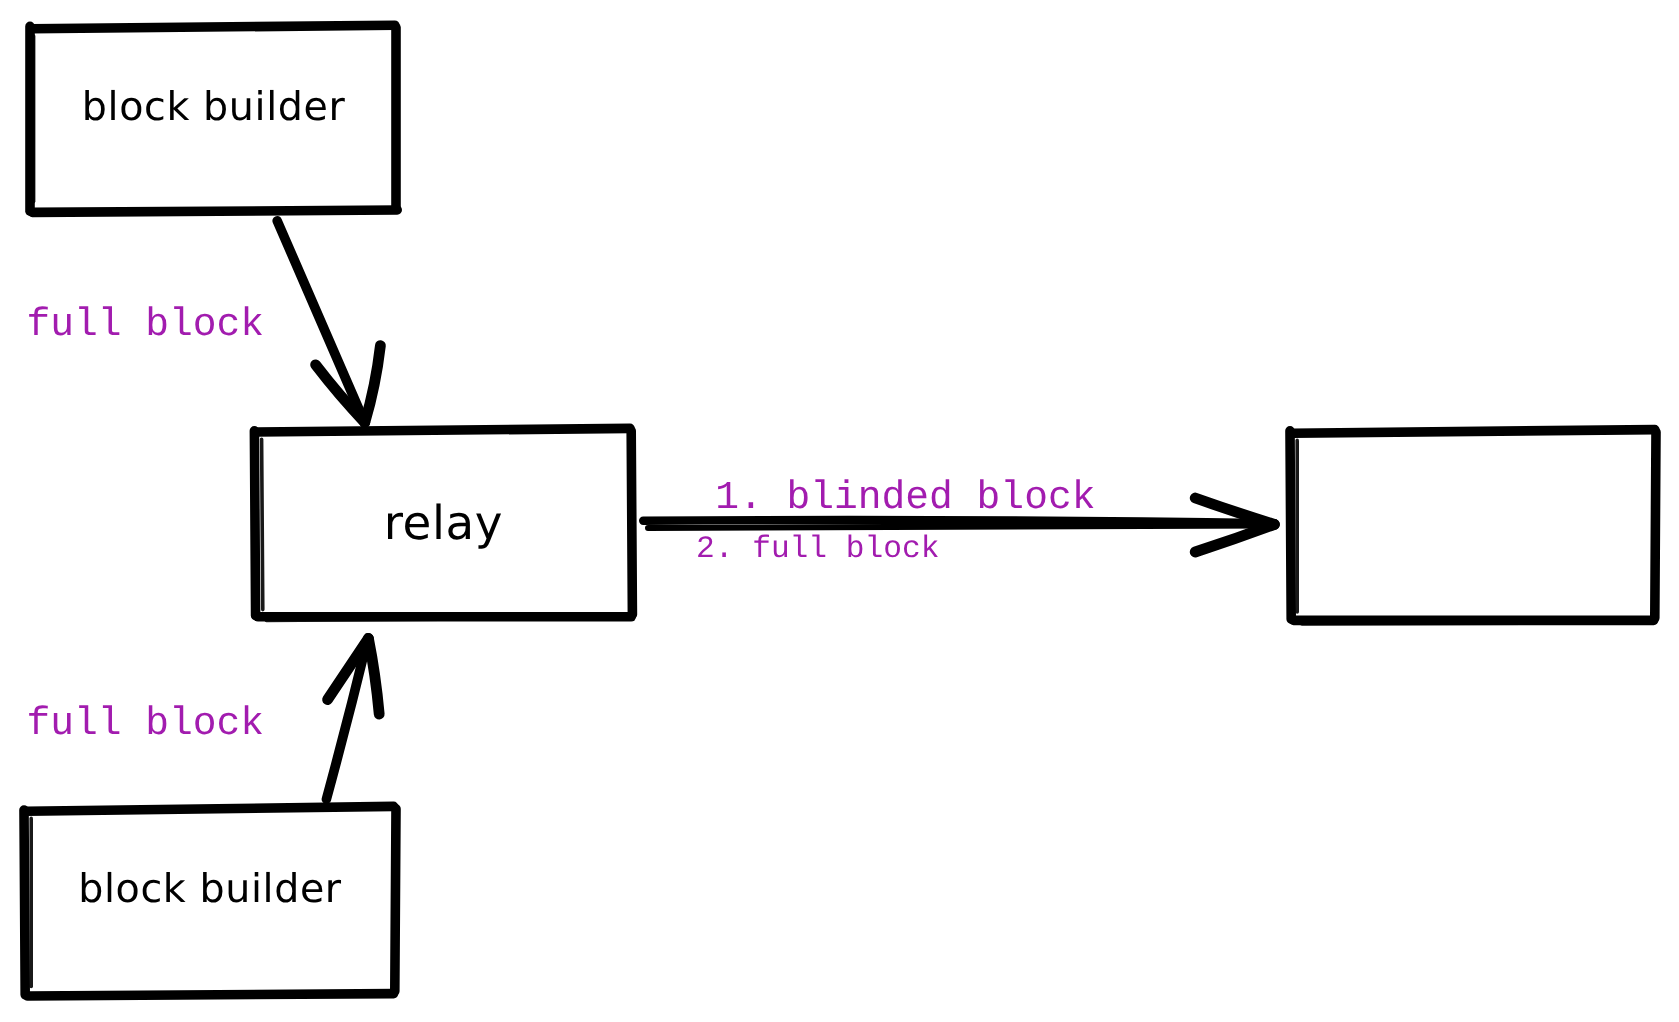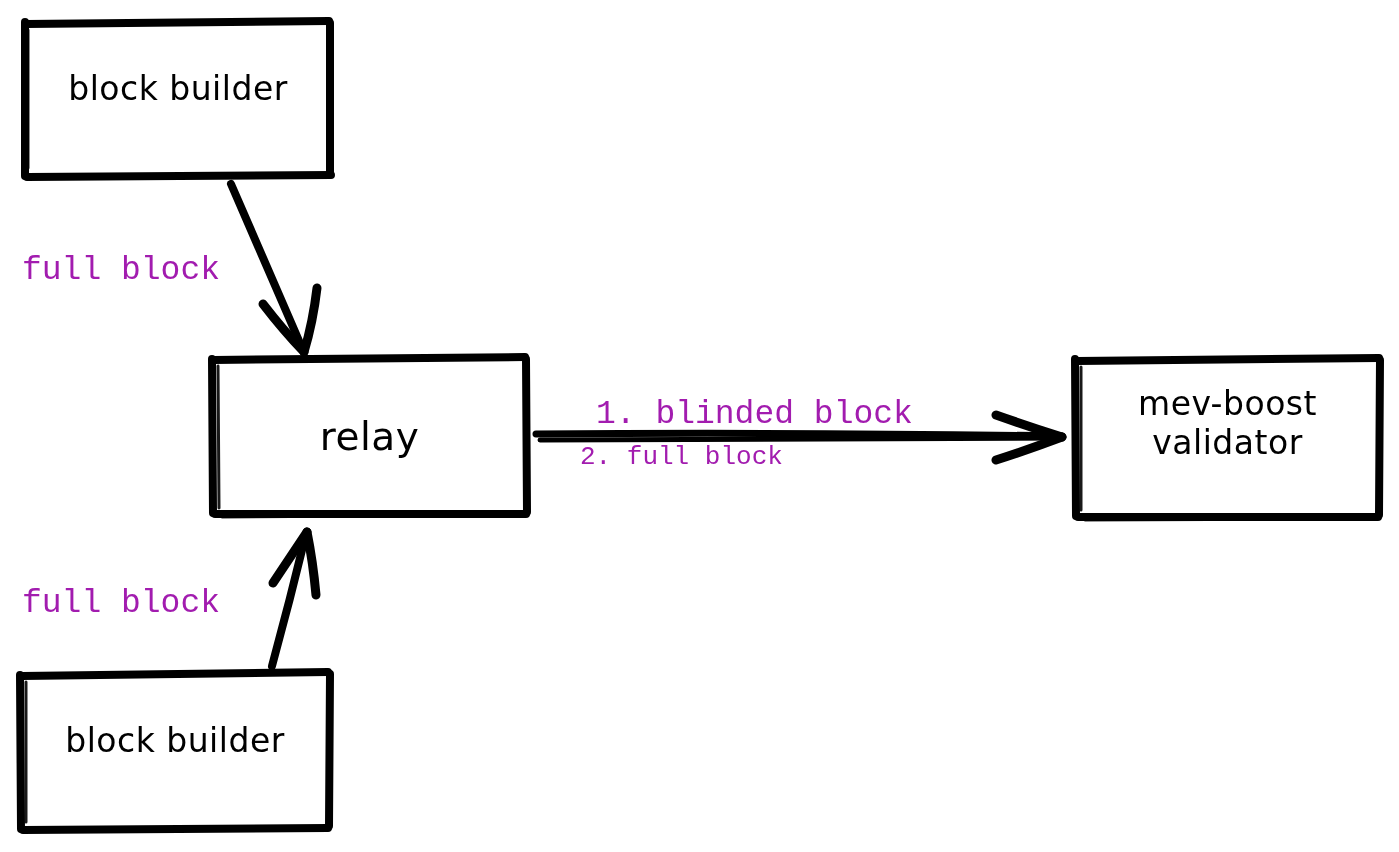--- a/index.html
+++ b/index.html
@@ -135,22 +135,20 @@
     </g>
 
   </svg>
 
   <div class="node-label lbl-builder-top">block builder</div>
 
   <div class="node-label lbl-relay">relay</div>
 
   <div class="node-label lbl-builder-bottom">block builder</div>
 
-  <div class="node-label lbl-validator">mev-boost
-validator</div>
 
   <div class="edge-label lbl-full-block-top">full block</div>
 
   <div class="edge-label lbl-full-block-bottom">full block</div>
 
   <div class="edge-label lbl-step-1">1. blinded block</div>
 
   <div class="edge-label lbl-step-2">2. full block</div>
 
 </div>

